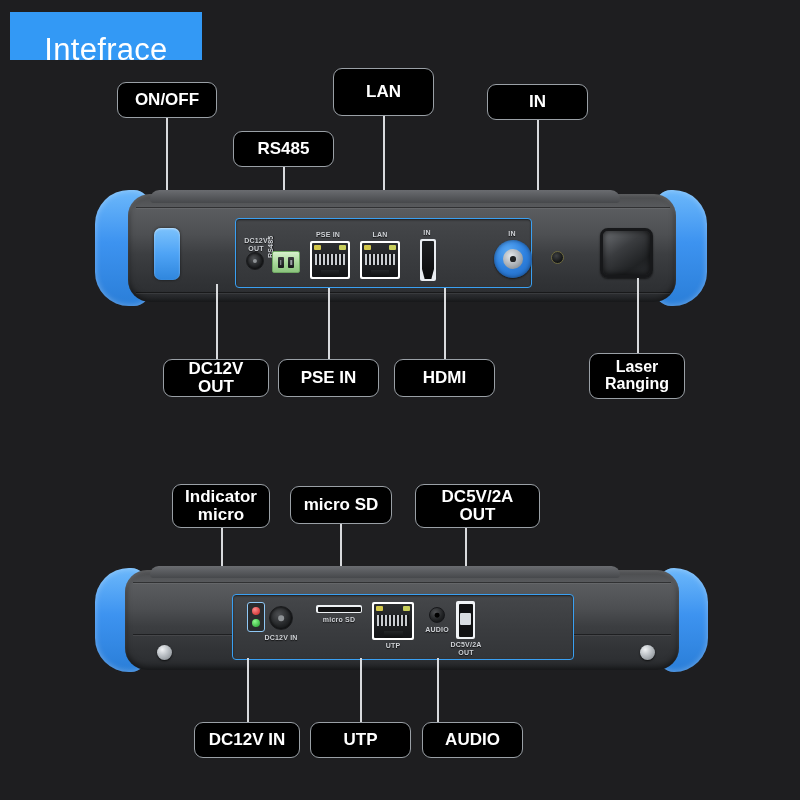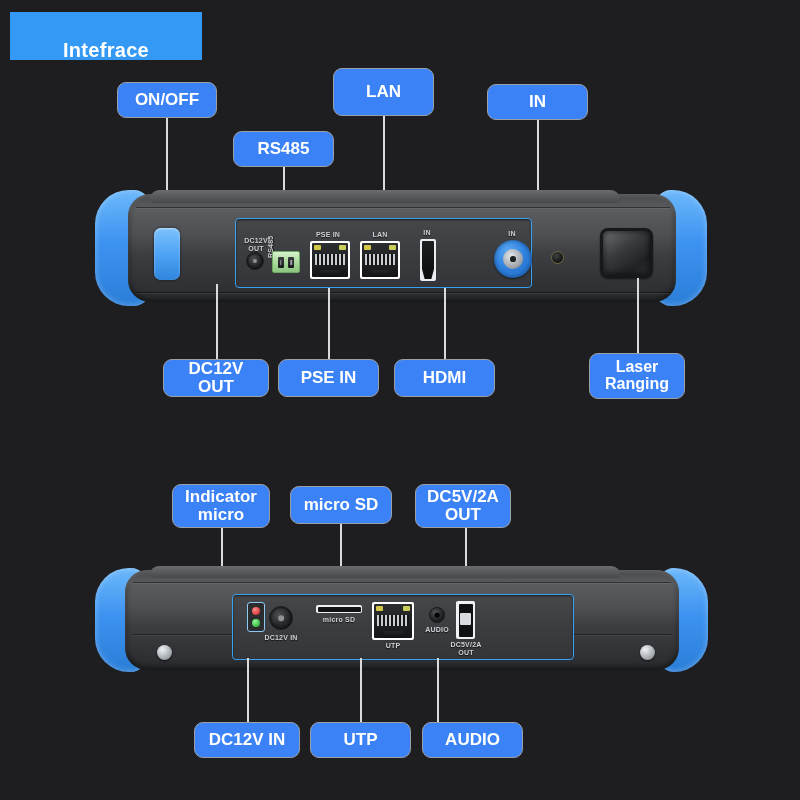--- a/index.html
+++ b/index.html
@@ -24,31 +24,31 @@
     left: 10px;
     top: 12px;
     width: 192px;
     height: 48px;
     background: #3399f5;
     display: flex;
     align-items: center;
     justify-content: center;
   }
   .title-banner span {
-    font-size: 20px;
-    font-weight: bold;
+    font-size: 31px;
+    font-weight: normal;
     color: #ffffff;
     letter-spacing: 0.3px;
     margin-top: 28px;
   }
 
   
   .callout {
     position: absolute;
-    background: #3b82f6;
+    background: #000000;
     border: 1.6px solid #9aa0a6;
     border-radius: 9px;
     display: flex;
     align-items: center;
     justify-content: center;
     text-align: center;
     color: #ffffff;
     font-weight: bold;
     font-size: 17px;
     line-height: 1.05;
@@ -446,21 +446,21 @@
   <span>Indicator
 micro</span>
 </div>
 <div class="leader" style="left:221px; top:528px; height:82px;"></div>
 
 <div class="callout" style="left:290px; top:486px; width:102px; height:38px;">
   <span>micro SD</span>
 </div>
 <div class="leader" style="left:340px; top:524px; height:80px;"></div>
 
-<div class="callout" style="left:415px; top:484px; width:96px; height:44px;align-items:center;">
+<div class="callout" style="left:415px; top:484px; width:125px; height:44px;align-items:center;">
   <span>DC5V/2A
 OUT</span>
 </div>
 <div class="leader" style="left:465px; top:528px; height:78px;"></div>
 
 <div class="device">
 
   <div class="bumper left" style="left:95px;  top:568px; width:52px; height:104px;"></div>
   <div class="bumper right" style="left:658px; top:568px; width:50px; height:104px;"></div>
 

